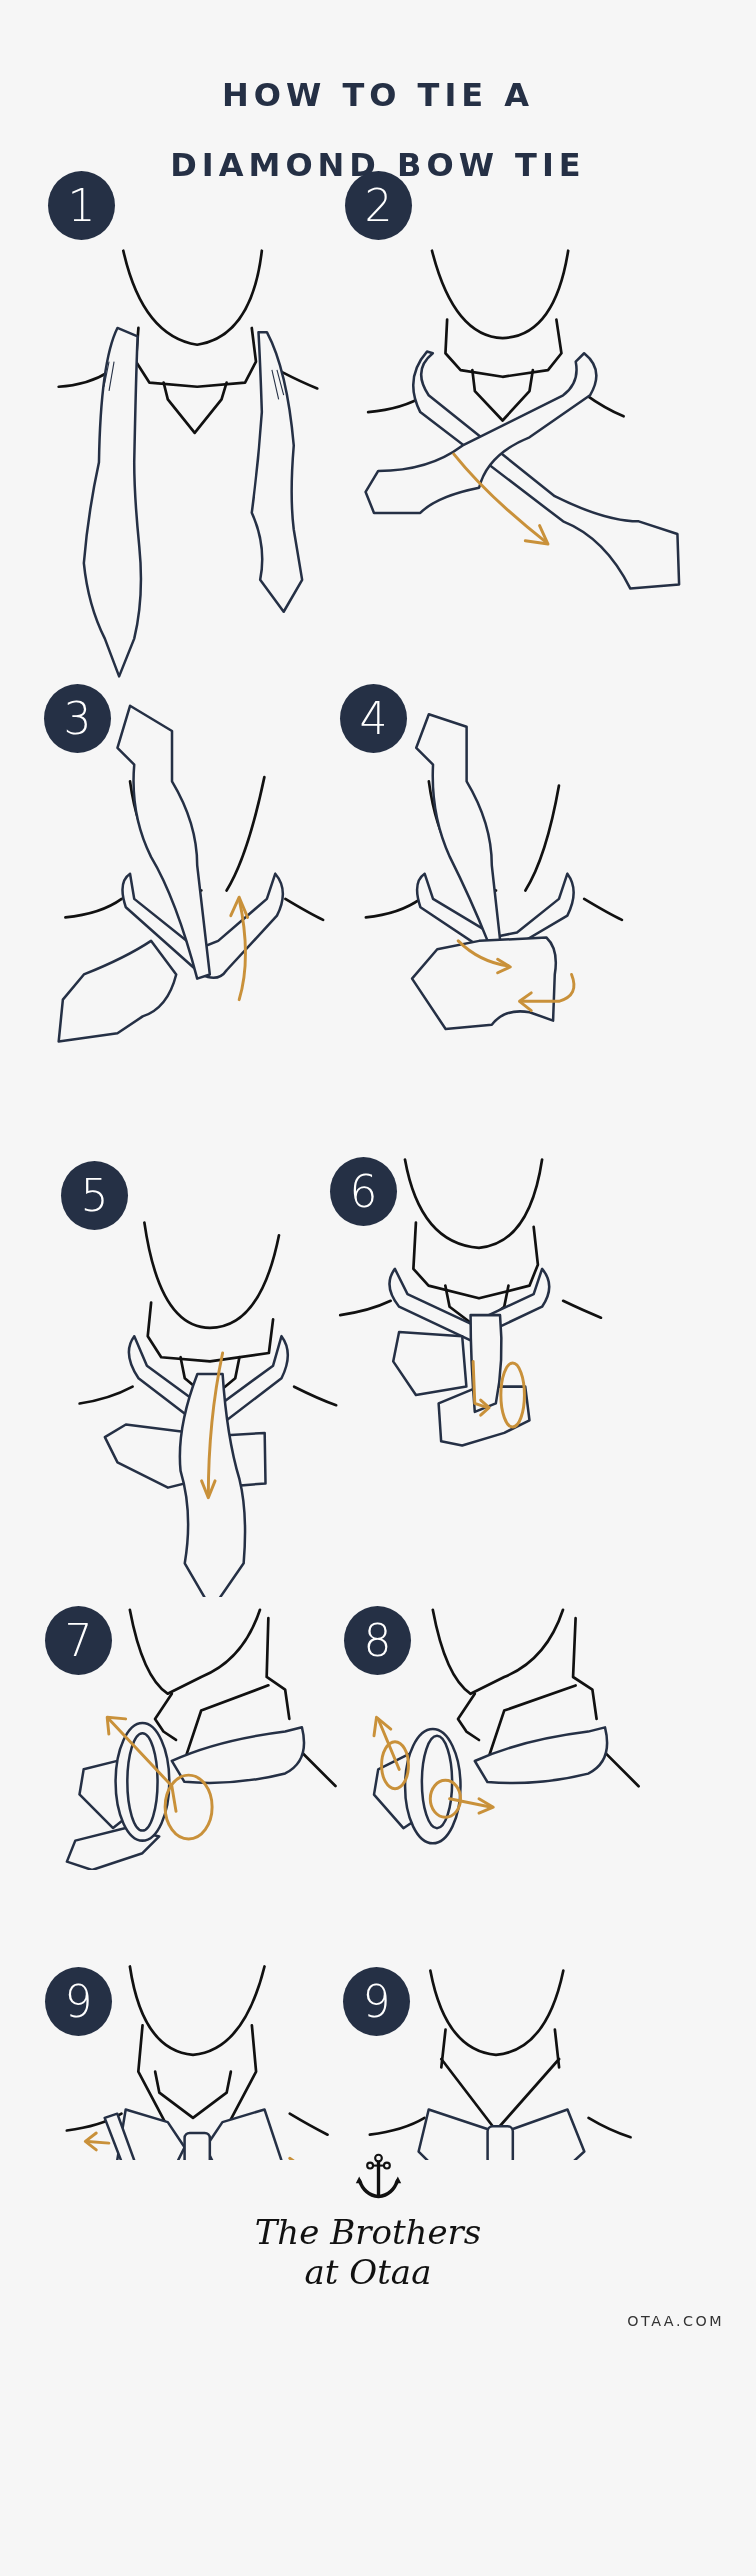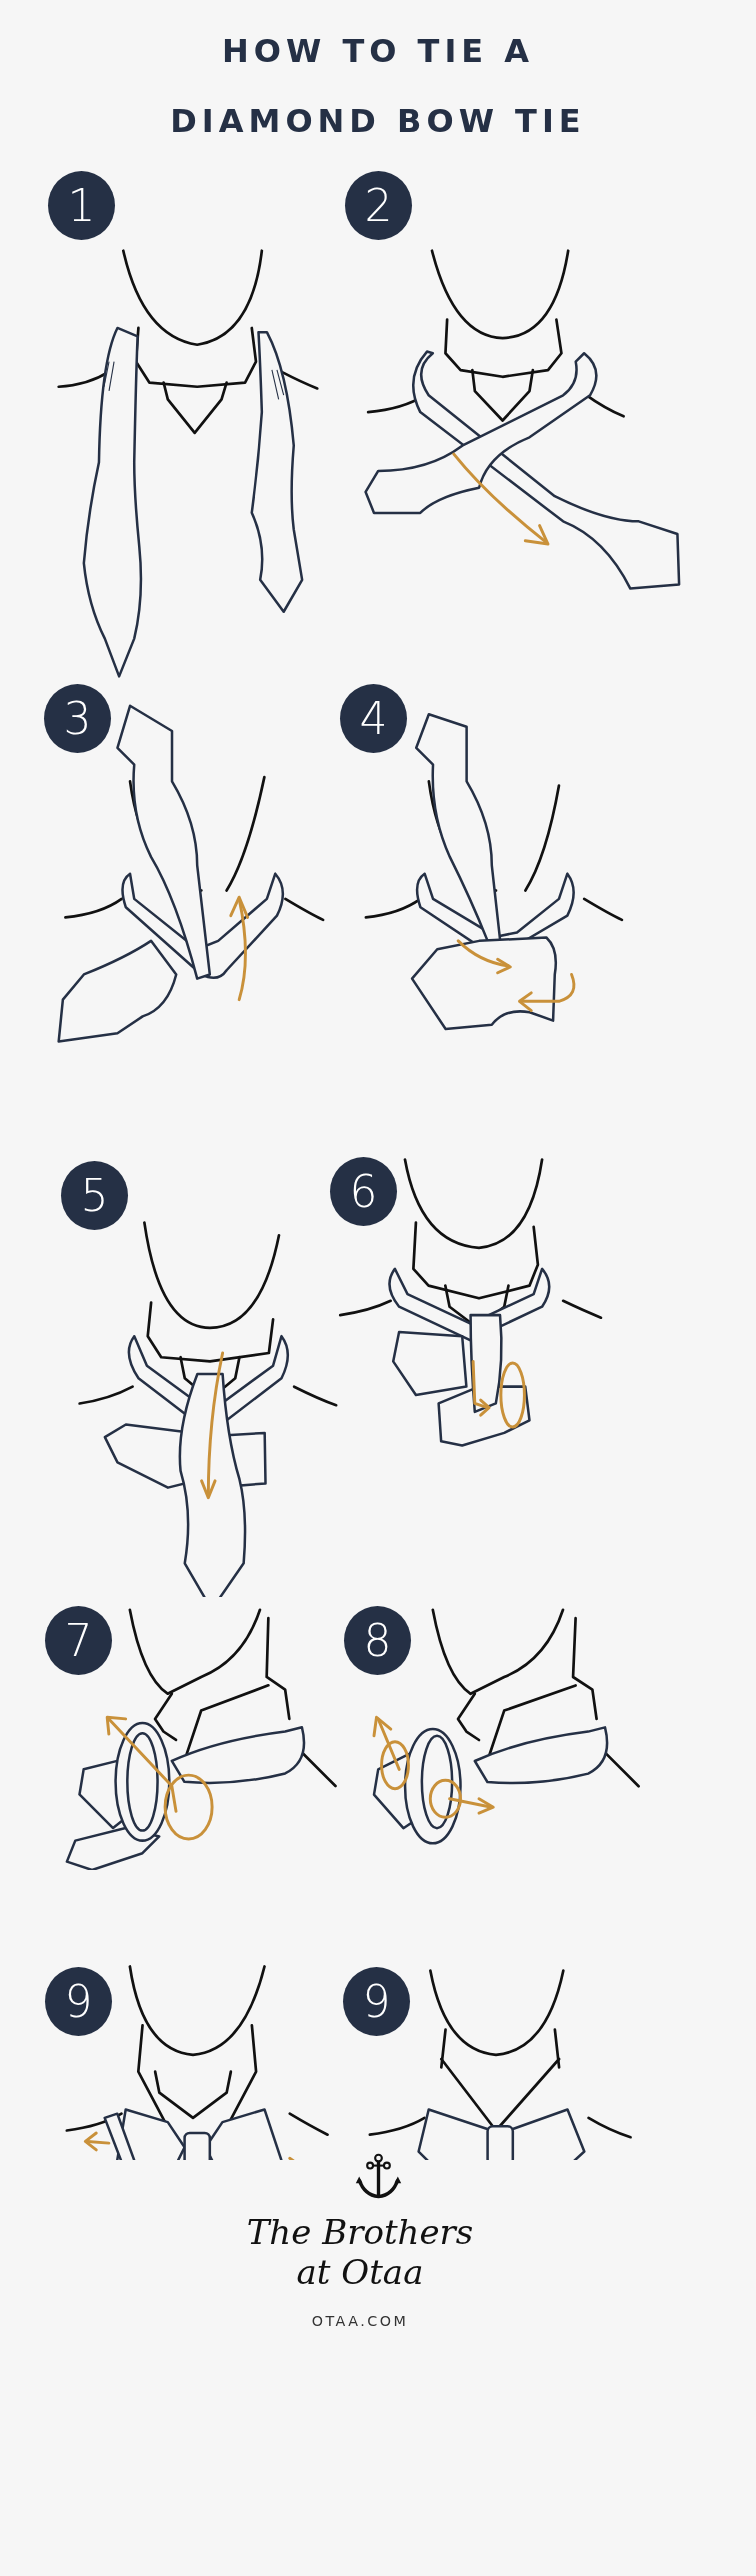--- a/index.html
+++ b/index.html
@@ -1,22 +1,22 @@
 <!DOCTYPE html>
 <html style="font-size:13.4px"><head>
 <meta charset="utf-8">
 <style>
   html,body{margin:0;padding:0;background:#f6f6f6;}
   body{width:756px;height:2576px;position:relative;overflow:hidden;font-family:"DejaVu Sans",sans-serif;}
-  .title{position:absolute;left:0;width:756px;text-align:center;color:#253045;font-family:"DejaVu Sans",sans-serif;font-weight:bold;letter-spacing:5px;font-size:32px;}
+  .title{position:absolute;left:0;width:756px;text-align:center;color:#253045;font-family:"DejaVu Sans",sans-serif;font-weight:bold;letter-spacing:5px;font-size:32px;margin-top:44px;}
   .t1{top:32px;}
   .t2{top:102px;}
   .badge{position:absolute;width:67px;height:69px;border-radius:50%;background:#253045;color:#fff;display:flex;align-items:center;justify-content:center;font-family:"DejaVu Sans",sans-serif;font-weight:200;font-size:44px;line-height:1;}
   .step{position:absolute;}
-  .footer{position:absolute;left:4px;width:712px;text-align:center;}
+  .footer{position:absolute;left:12px;width:712px;text-align:center;}
   .script{font-family:"DejaVu Serif",serif;font-style:italic;color:#111;font-size:34px;line-height:37px;}
   .url{font-family:"DejaVu Sans",sans-serif;color:#333;letter-spacing:2.5px;font-size:14.3px;}
   svg .ink{fill:none;stroke:#111;stroke-width:3.2;stroke-linecap:round;stroke-linejoin:round;}
   svg .tie{fill:#f6f6f6;stroke:#253045;stroke-width:3;stroke-linejoin:round;}
   svg .hatch{stroke:#253045;stroke-width:1.3;}
   svg .arrow{fill:none;stroke:#c9913a;stroke-width:3.5;stroke-linecap:round;stroke-linejoin:round;}
 </style>
 </head>
 <body>
 
@@ -182,14 +182,14 @@
   <circle cx="25" cy="15" r="3.5" fill="none" stroke="#111" stroke-width="2.5"></circle>
   <circle cx="45" cy="15" r="3.5" fill="none" stroke="#111" stroke-width="2.5"></circle>
   <line x1="29" y1="15" x2="41" y2="15" stroke="#111" stroke-width="2.5"></line>
   <line x1="35" y1="10" x2="35" y2="52" stroke="#111" stroke-width="4"></line>
   <path d="M12 32 Q18 50 35 52 Q52 50 58 32" fill="none" stroke="#111" stroke-width="4"></path>
   <path d="M8 36 L12 28 L16 36 Z" fill="#111"></path>
   <path d="M54 36 L58 28 L62 36 Z" fill="#111"></path>
 </svg>
 <div class="footer script" style="top:2214px;">The Brothers</div>
 <div class="footer script" style="top:2254px;">at Otaa</div>
-<div class="footer url" style="top:2313px;">OTAA.COM</div>
+<div class="footer url" style="top:2313px;text-align:right;">OTAA.COM</div>
 
 
 </body></html>

